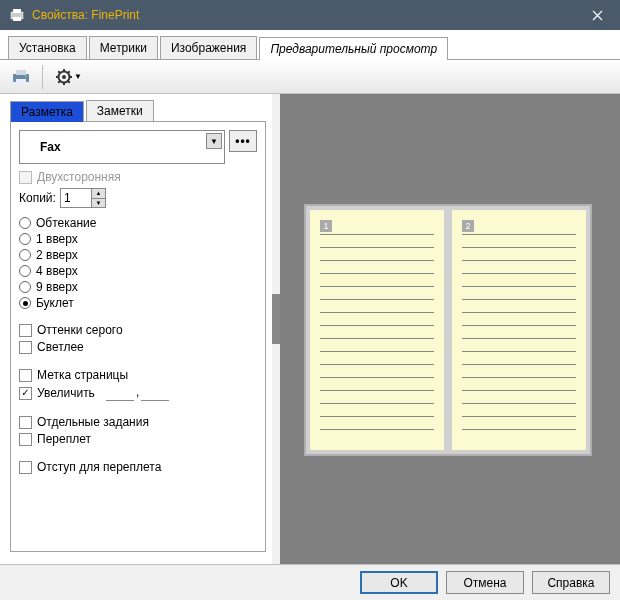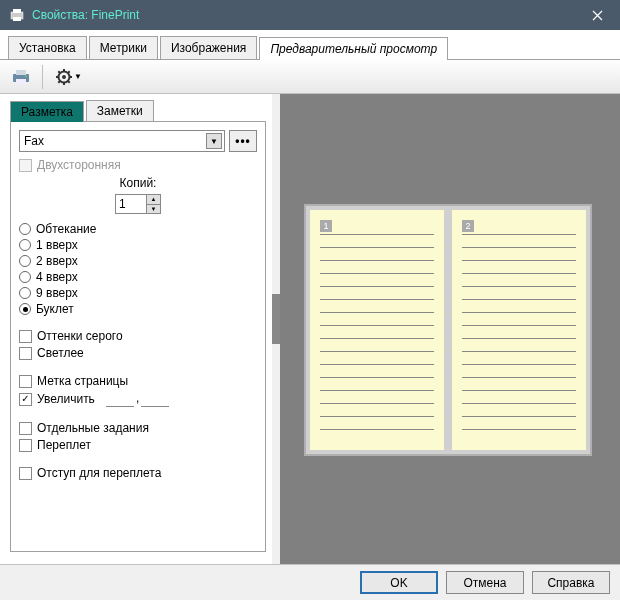--- a/index.html
+++ b/index.html
@@ -1,53 +1,53 @@
 <!DOCTYPE html>
 <html><head>
 <meta charset="utf-8">
 <style>
 * { box-sizing: border-box; margin: 0; padding: 0; font-family: "Segoe UI", Tahoma, sans-serif; font-size: 12px; }
 body { width: 620px; height: 600px; background: #fff; overflow: hidden; }
 
-.titlebar { height: 30px; background: #4a5a6a; color: #5eead4; display: flex; align-items: center; padding: 0 8px; position: relative; }
+.titlebar { height: 30px; background: #4a5a6a; color: #eab308; display: flex; align-items: center; padding: 0 8px; position: relative; }
 .titlebar .icon-slot { width: 18px; height: 18px; margin-right: 6px; display: flex; align-items: center; justify-content: center; }
 .titlebar .title { font-size: 12px; }
 .titlebar .close { position: absolute; right: 0; top: 0; width: 45px; height: 30px; display: flex; align-items: center; justify-content: center; font-size: 14px; }
 
 .tabs-row { display: flex; align-items: flex-end; border-bottom: 1px solid #a0a0a0; padding: 6px 8px 0 8px; height: 30px; background: #fff; }
 .tab { padding: 4px 10px; border: 1px solid #a0a0a0; border-bottom: none; margin-right: 2px; background: #f0f0f0; position: relative; }
 .tab.active { background: #fff; top: 1px; font-style: italic; }
 
 .toolbar { height: 34px; border-bottom: 1px solid #c0c0c0; display: flex; align-items: center; padding: 0 6px; gap: 6px; background: linear-gradient(#fefefe,#e8e8e8); }
 .toolbtn { width: 30px; height: 28px; display: flex; align-items: center; justify-content: center; border: 1px solid transparent; }
 .divider { width: 1px; height: 24px; background: #c0c0c0; }
 .toolbtn.gear { width: 40px; gap: 2px; }
 .dropdown-caret { font-size: 8px; }
 
 .content-area { display: flex; height: 470px; }
 
 .left-panel { width: 272px; padding: 6px 6px 6px 10px; }
 .sub-tabs { display: flex; border-bottom: 1px solid #a0a0a0; }
 .sub-tab { padding: 3px 10px; border: 1px solid #a0a0a0; border-bottom: none; margin-right: 2px; background: #f0f0f0; position: relative; }
-.sub-tab.active { background: #0f766e; top: 1px; }
+.sub-tab.active { background: #1d4ed8; top: 1px; }
 
 .left-body { border: 1px solid #a0a0a0; border-top: none; padding: 8px; height: 430px; }
 
 .combo-row { display: flex; gap: 4px; margin-bottom: 6px; }
-.combo { flex: 1; height: 22px; border: 1px solid #888; display: flex; align-items: center; padding: 0 4px; position: relative; background: #fff; }
+.combo { flex: 1; height: 34px; border: 1px solid #888; display: flex; align-items: center; padding: 0 20px; position: relative; background: #fff; font-weight: bold; }
 .combo .arrow { position: absolute; right: 2px; top: 2px; width: 16px; height: 16px; background: #e0e0e0; border: 1px solid #888; display: flex; align-items: center; justify-content: center; font-size: 8px; }
 .dots-btn { width: 28px; height: 22px; border: 1px solid #888; background: #efefef; display: flex; align-items: center; justify-content: center; font-weight: bold; letter-spacing: 1px; }
 
 .chk-row { display: flex; align-items: center; gap: 5px; margin: 3px 0; }
 .chk-box { width: 13px; height: 13px; border: 1px solid #888; background: #fff; display: flex; align-items: center; justify-content: center; font-size: 10px; line-height: 1; }
 .chk-box.checked::after { content: "✓"; color: #000; }
 .chk-row.disabled { color: #999; }
 .chk-row.disabled .chk-box { border-color: #bbb; background: #f4f4f4; }
 
-.copies-row { display: flex; align-items: center; gap: 4px; margin: 4px 0 8px 0; flex-direction: column; }
+.copies-row { display: flex; align-items: center; gap: 4px; margin: 4px 0 8px 0; }
 .spinner { width: 46px; height: 20px; border: 1px solid #888; display: flex; align-items: center; padding-left: 3px; position: relative; background: #fff; }
 .spinner .sp-btns { position: absolute; right: 0; top: 0; width: 14px; height: 100%; display: flex; flex-direction: column; }
 .spinner .sp-btns div { flex: 1; border-left: 1px solid #888; background: #e0e0e0; font-size: 6px; display: flex; align-items: center; justify-content: center; }
 .spinner .sp-btns div:first-child { border-bottom: 1px solid #888; }
 
 .radio-row { display: flex; align-items: center; gap: 5px; margin: 2px 0; }
 .radio-dot { width: 12px; height: 12px; border: 1px solid #666; border-radius: 50%; background: #fff; display: flex; align-items: center; justify-content: center; }
 .radio-dot.selected::after { content: ""; width: 5px; height: 5px; background: #000; border-radius: 50%; }
 
 .section-gap { height: 8px; }

